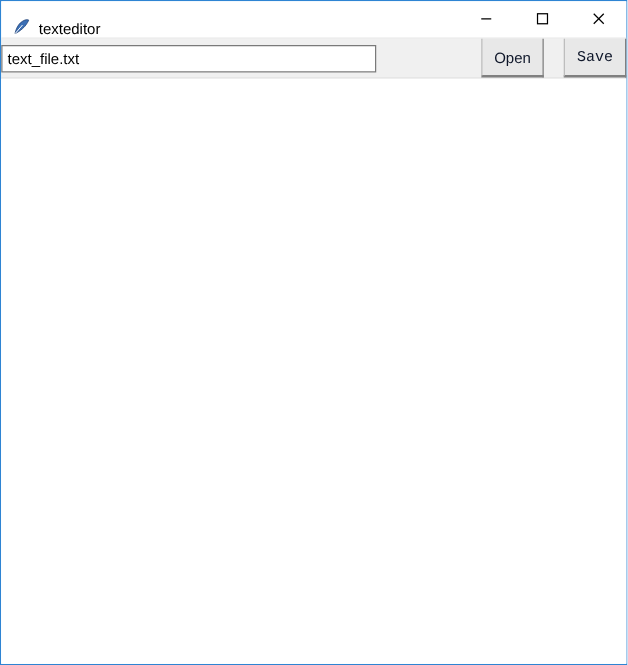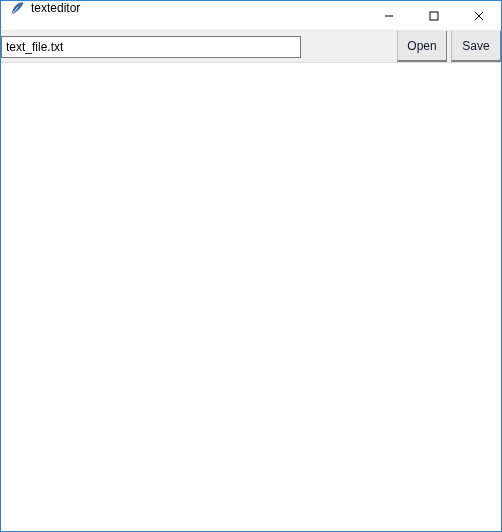--- a/index.html
+++ b/index.html
@@ -16,21 +16,21 @@
       height: 532px;
       border: 1px solid #2e84d3;
       background: #fff;
       display: flex;
       flex-direction: column;
     }
     .titlebar {
       height: 30px;
       background: #fff;
       display: flex;
-      align-items: flex-start;
+      align-items: flex-end;
       padding-left: 8px;
       border-bottom: 1px solid #e8e8e8;
     }
     .titlebar .icon {
       width: 16px;
       height: 16px;
       margin-right: 6px;
       display: flex;
       align-items: center;
       justify-content: center;
@@ -81,21 +81,21 @@
       border-left: 1px solid #bdbdbd;
       border-right: 1px solid #808080;
       border-bottom: 2px solid #808080;
       font-size: 12px;
       color: #0f172a;
       cursor: default;
       display: flex;
       align-items: center;
       justify-content: center;
     }
-    .toolbar .btn + .btn { margin-left: 4px; }
+    .toolbar .btn + .btn { margin-left: 16px; font-family: Liberation Mono, monospace; }
     .editor {
       flex: 1;
       background: #fff;
     }
     .editor textarea {
       width: 100%;
       height: 100%;
       border: none;
       resize: none;
       outline: none;

